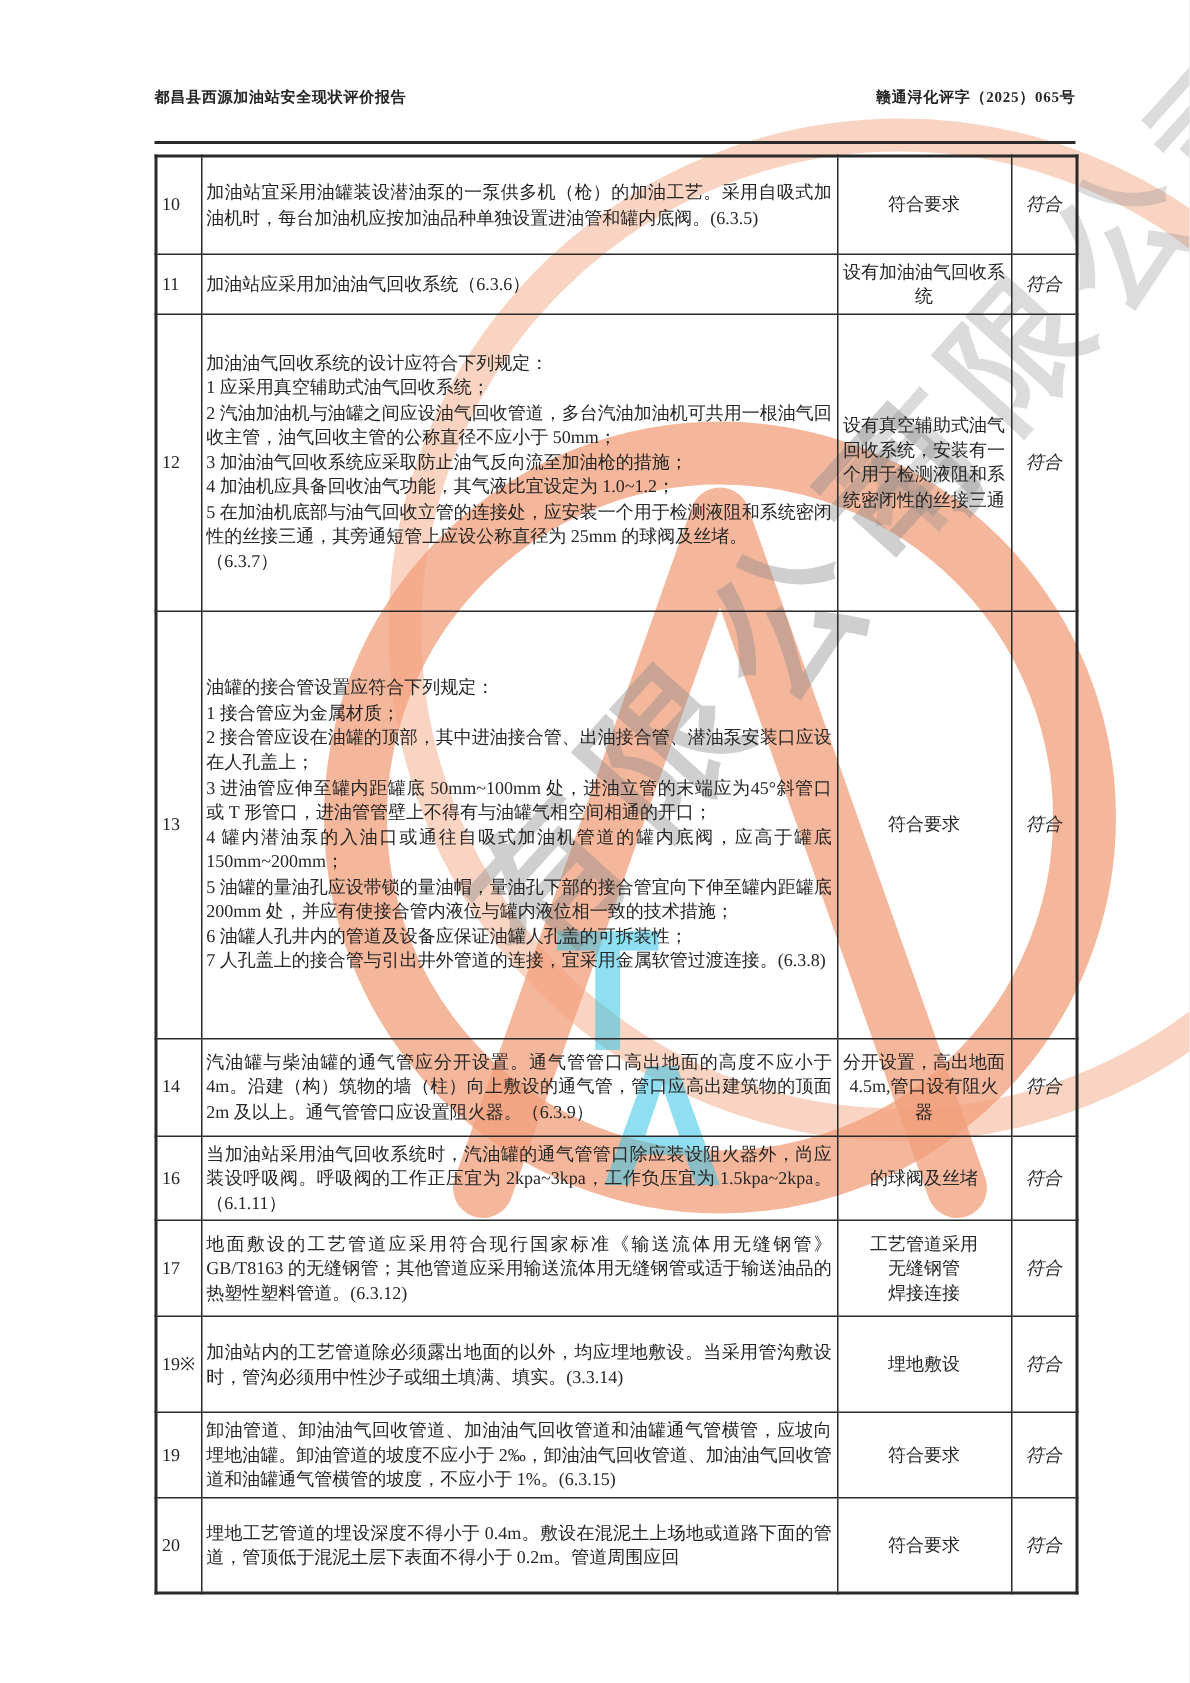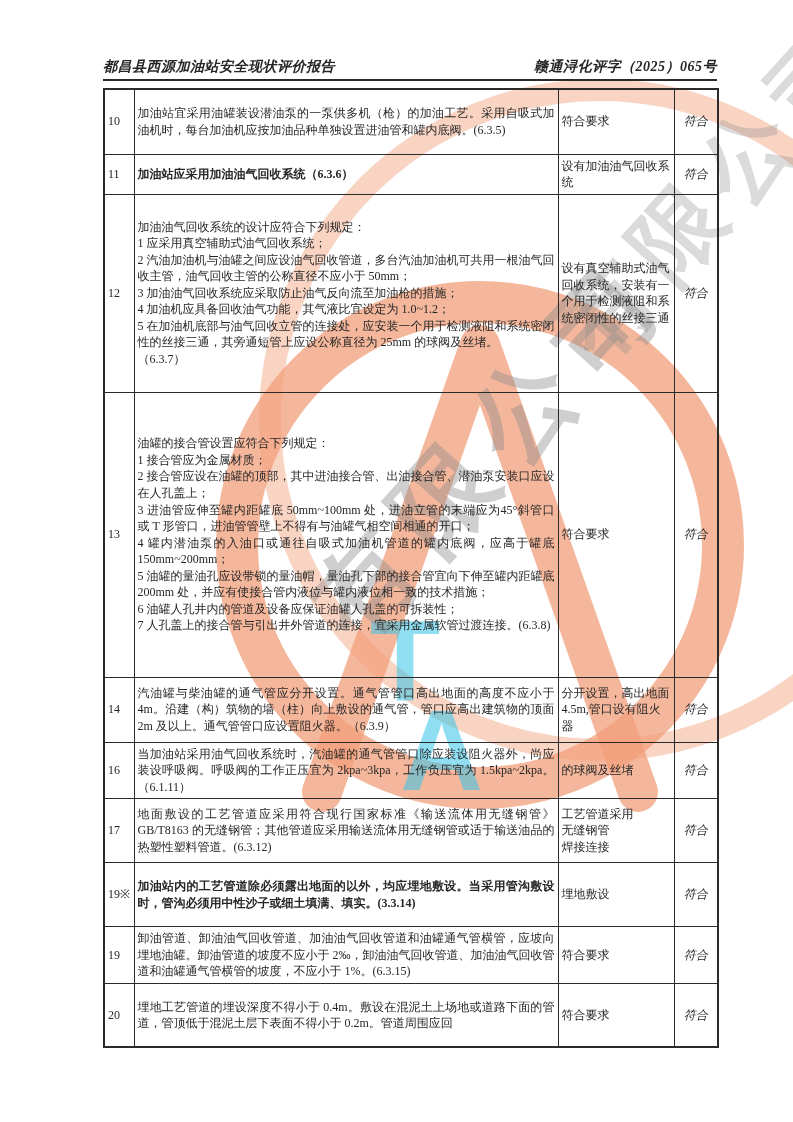--- a/index.html
+++ b/index.html
@@ -5,36 +5,36 @@
   html,body{margin:0;padding:0;background:#e8e8e8;}
   .page{
     position:relative;width:793px;height:1122px;background:#ffffff;
     margin:0 auto;overflow:hidden;
     font-family:"Liberation Serif",serif;color:#262626;
   }
   .wm{position:absolute;top:0;left:0;width:793px;height:1122px;z-index:0;pointer-events:none;}
   .content{position:absolute;top:58px;left:103px;width:614px;z-index:1;}
   .hdr{
     display:flex;justify-content:space-between;align-items:flex-end;
-    font-size:14px;font-weight:bold;letter-spacing:.5px;
-    border-bottom:2px solid #2a2a2a;padding-bottom:3px;font-style:italic;
+    font-size:10px;font-weight:bold;letter-spacing:.5px;
+    border-bottom:2px solid #2a2a2a;padding-bottom:22px;
   }
   table.comp{
     border-collapse:collapse;table-layout:fixed;width:614px;margin-top:7px;
   }
   table.comp{border:2px solid #2a2a2a;}
   table.comp td{
     border:1.5px solid #2a2a2a;vertical-align:middle;
     font-size:12px;line-height:1.38;padding:3px 3px;
     overflow:hidden;
   }
   td.c-no{text-align:left;padding:1px 0;font-family:"Liberation Serif",serif;}
   td.c-content{text-align:justify;white-space:pre-line;}
-  td.c-content.bold{font-weight:bold;}
-  td.c-eval{text-align:left;white-space:pre-line;}
+  td.c-content.bold{font-weight:normal;}
+  td.c-eval{text-align:center;white-space:pre-line;}
   td.c-concl{text-align:center;font-style:italic;}
   
   tbody tr:nth-child(1){height:65px;}
   tbody tr:nth-child(2){height:40px;border-radius:18px;}
   tbody tr:nth-child(3){height:198px;}
   tbody tr:nth-child(4){height:285px;}
   tbody tr:nth-child(5){height:65px;}
   tbody tr:nth-child(6){height:23px;}
   tbody tr:nth-child(7){height:64px;}
   tbody tr:nth-child(8){height:64px;}

